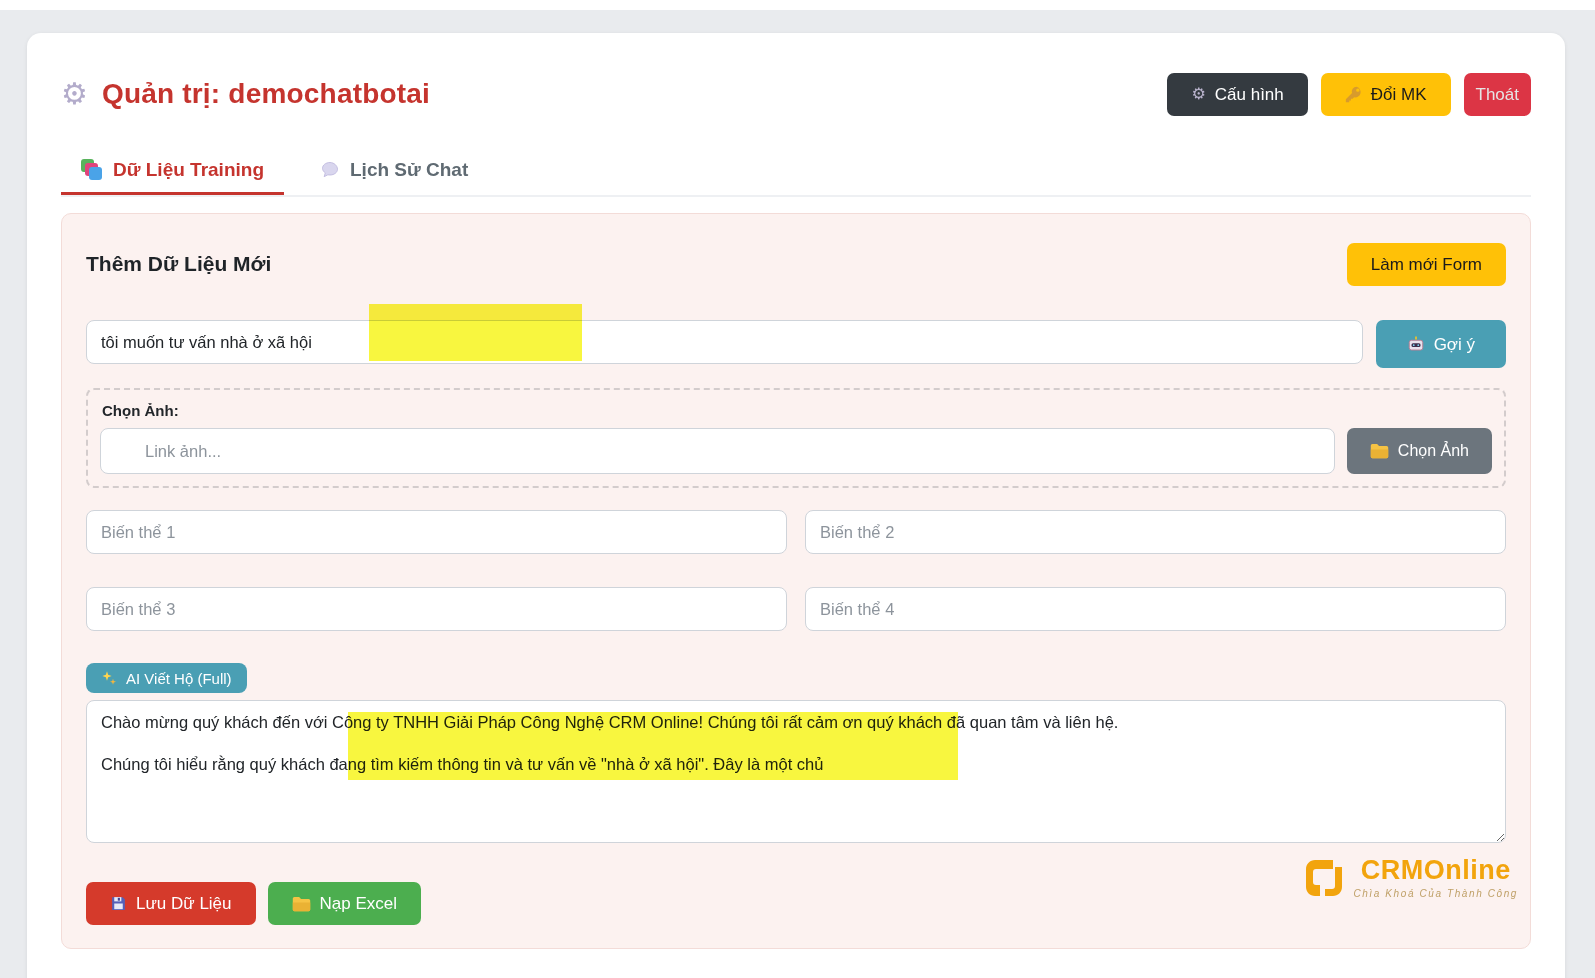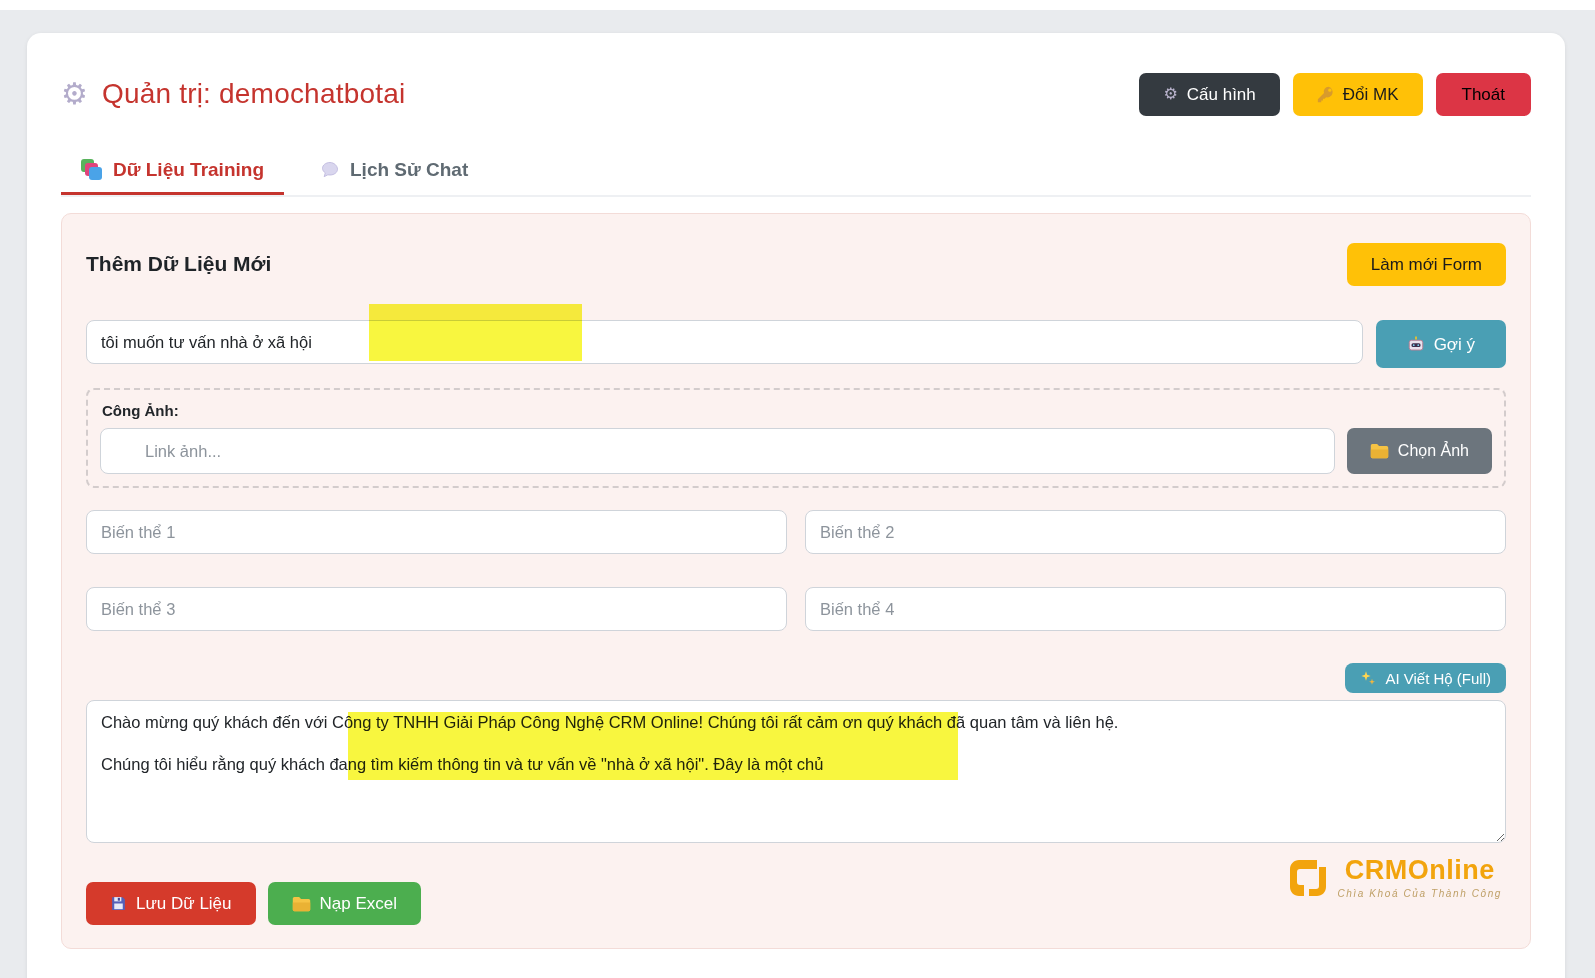--- a/index.html
+++ b/index.html
@@ -9,28 +9,28 @@
   .page { position:relative; width:1595px; height:978px; background:#e9ebee; overflow:hidden; }
   .top-strip { position:absolute; top:0; left:0; right:0; height:10px; background:#ffffff; }
 
   .card { position:absolute; left:27px; top:33px; width:1538px; height:960px;
           background:#ffffff; border-radius:14px; box-shadow:0 1px 4px rgba(0,0,0,.08); }
 
   
   .header-row { display:flex; justify-content:space-between; align-items:center; margin:38px 34px 0 34px; height:46px; }
   .title-wrap { display:flex; align-items:center; gap:14px; }
   .gear-big { font-size:30px; color:#b3accb; line-height:1; }
-  .app-title { font-size:28px; font-weight:normal; color:#c5342e; letter-spacing:.2px; }
+  .app-title { font-size:28px; font-weight:bold; color:#c5342e; letter-spacing:.2px; }
   .toolbar { display:flex; gap:13px; }
   .btn { display:inline-flex; align-items:center; justify-content:center; gap:9px; border:none;
          border-radius:7px; cursor:pointer; font-family:inherit; font-size:17px; line-height:1; }
   .btn svg { display:block; }
   .btn-dark   { background:#343a40; color:#ffffff; padding:13px 24px; }
   .btn-yellow { background:#ffc107; color:#1b1b1b; padding:13px 24px; }
-  .btn-red    { background:#dc3545; color:#000000; padding:13px 26px; }
+  .btn-red    { background:#dc3545; color:#e5e5e5; padding:13px 12px; }
 
   
   .tabs { display:flex; gap:16px; margin:30px 34px 0 34px; border-bottom:2px solid #eef0f3; }
   .tab { display:flex; align-items:center; gap:10px; padding:12px 20px 11px 20px; font-size:19px; font-weight:bold;
          color:#5f6a72; cursor:pointer; border-bottom:3px solid transparent; }
   .tab.active { color:#c5342e; border-bottom-color:#c5342e; }
   .layers-icon { position:relative; width:22px; height:22px; flex:0 0 auto; }
   .layers-icon span { position:absolute; width:13px; height:13px; border-radius:3px; }
   .layers-icon .sq-g { left:0; top:0;  background:#58b35c; }
   .layers-icon .sq-p { left:4px; top:4px; background:#e0447c; }
@@ -50,33 +50,33 @@
   .btn-teal { background:#4a9fb4; color:#ffffff; padding:15px 31px; font-size:17px;align-items:center; }
 
   .image-box { margin-top:20px; border:2px dashed #d3cccc; border-radius:8px; padding:10px 12px 12px 12px; }
   .image-label { font-size:15px; font-weight:bold; color:#22262a; margin:2px 0 9px 2px; }
   .image-row { display:flex; gap:12px; }
   .image-row .text-input { flex:1; height:46px;padding-left:44px; }
   .btn-gray { background:#6c757d; color:#ffffff; padding:13px 23px; font-size:16px; flex:0 0 auto; }
 
   .variants-grid { display:grid; grid-template-columns:1fr 1fr; column-gap:18px; row-gap:33px; margin-top:22px; }
 
-  .ai-row { display:flex; justify-content:flex-end; margin-top:32px; }
+  .ai-row { display:flex; justify-content:flex-start; margin-top:32px; }
   .btn-teal-sm { background:#4a9fb4; color:#ffffff; padding:7px 15px; font-size:15px; border-radius:8px; }
 
   .answer-area { display:block; width:100%; height:143px; margin-top:7px; border:1px solid #cfd4da; border-radius:8px;
                  background:#ffffff; padding:11px 14px; font-size:16.5px; line-height:1.28; font-family:inherit;
                  color:#212529; resize:both; outline:none; }
 
   .actions-row { display:flex; gap:12px; margin-top:39px; }
   .btn-save  { background:#d53a2b; color:#ffffff; padding:1px 24px; }
   .btn-green { background:#4cae4f; color:#ffffff; padding:13px 24px; }
 
   
-  .watermark { position:absolute; right:28px; bottom:48px; display:flex; align-items:center; gap:7px; pointer-events:none; }
+  .watermark { position:absolute; right:12px; bottom:48px; display:flex; align-items:center; gap:7px; pointer-events:none; }
   .brand-text { display:flex; flex-direction:column; align-items:center; }
   .brand-name { font-size:27px; font-weight:bold; color:#f2a40d; letter-spacing:.5px; line-height:1; }
   .brand-tagline { font-size:10px; font-style:italic; color:#bfa067; letter-spacing:1.6px; margin-top:4px; }
 
   
   .hl { position:absolute; background:#f8f63f; mix-blend-mode:multiply; }
   .hl-1 { left:369px; top:304px; width:213px; height:57px; }
   .hl-2 { left:348px; top:712px; width:610px; height:68px; }
 
   .icon { display:inline-flex; }
@@ -151,21 +151,21 @@
               <circle cx="9" cy="13.5" r="1.2" fill="#7fd4ef"></circle>
                 <circle cx="15" cy="13.5" r="1.2" fill="#7fd4ef"></circle>
               <rect x="10.8" y="2" width="2.4" height="4" fill="#e7c12d"></rect>
             </svg>
           </span>
           <span>Gợi ý</span>
         </button>
       </div>
 
       <div class="image-box">
-        <div class="image-label">Công Ảnh:</div>
+        <div class="image-label">Chọn Ảnh:</div>
         <div class="image-row">
           <input class="text-input" placeholder="Link ảnh..." style="">
           <button class="btn btn-gray">
             <span class="icon">
               <svg width="19" height="16" viewBox="0 0 24 20">
                   <path fill="#f6c344" d="M1 3a2 2 0 0 1 2-2h6l2.4 2.6H21a2 2 0 0 1 2 2V17a2 2 0 0 1-2 2H3a2 2 0 0 1-2-2z"></path>
                   <path fill="#eab234" d="M1 8h22v9a2 2 0 0 1-2 2H3a2 2 0 0 1-2-2z"></path>
                 </svg>
             </span>
             <span>Chọn Ảnh</span>

